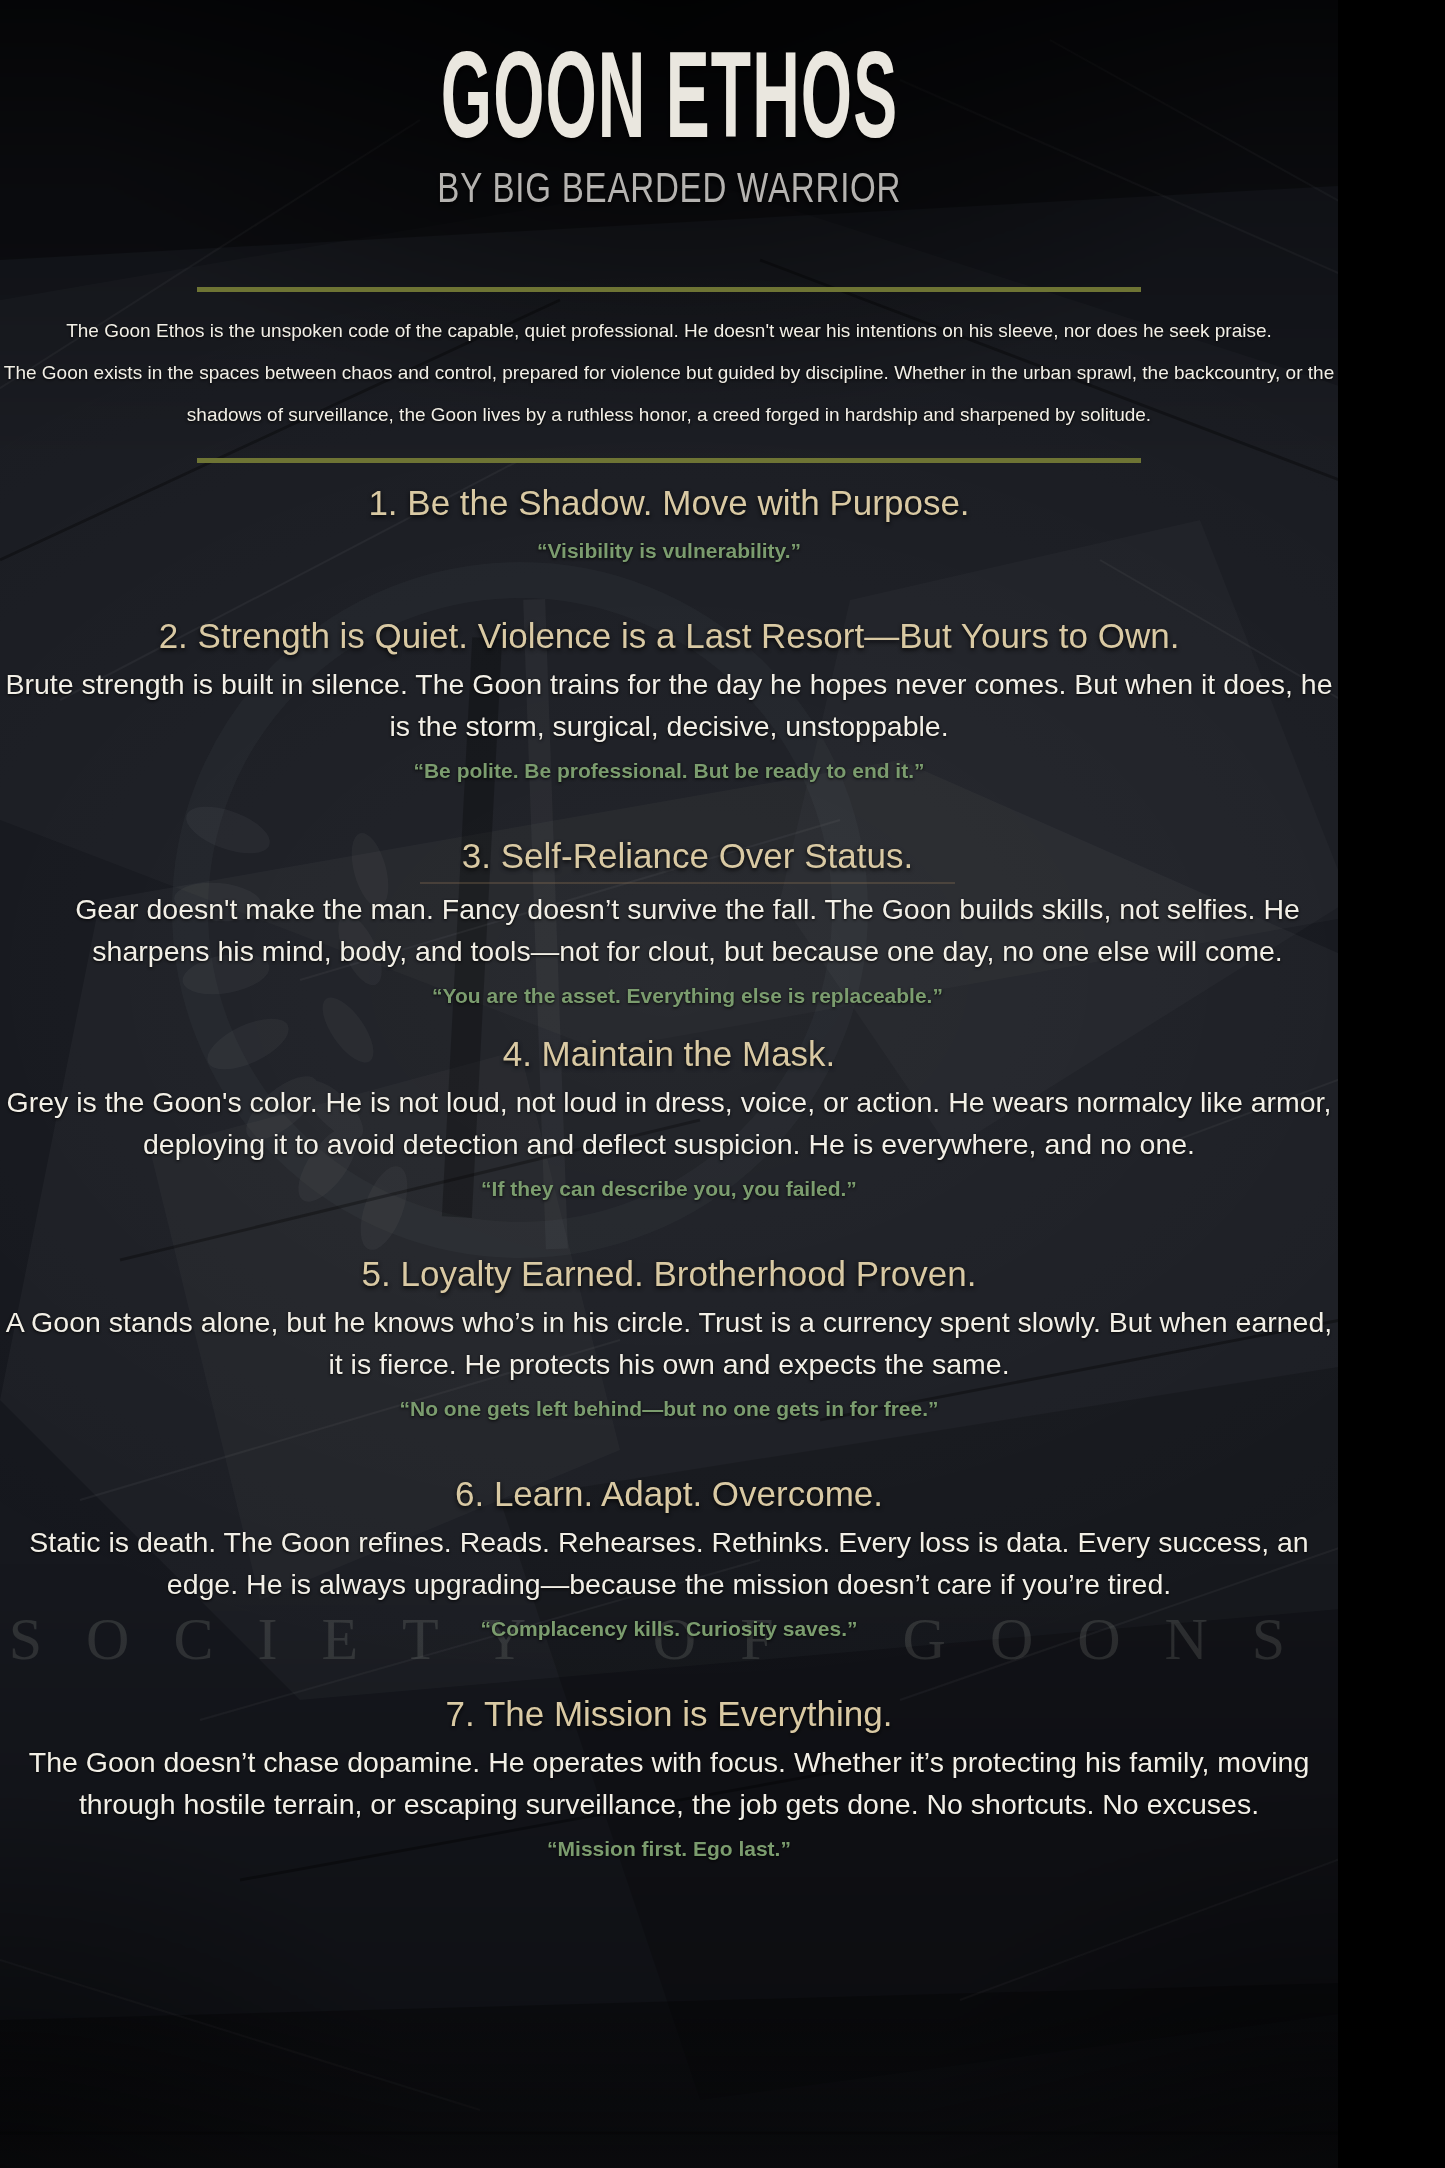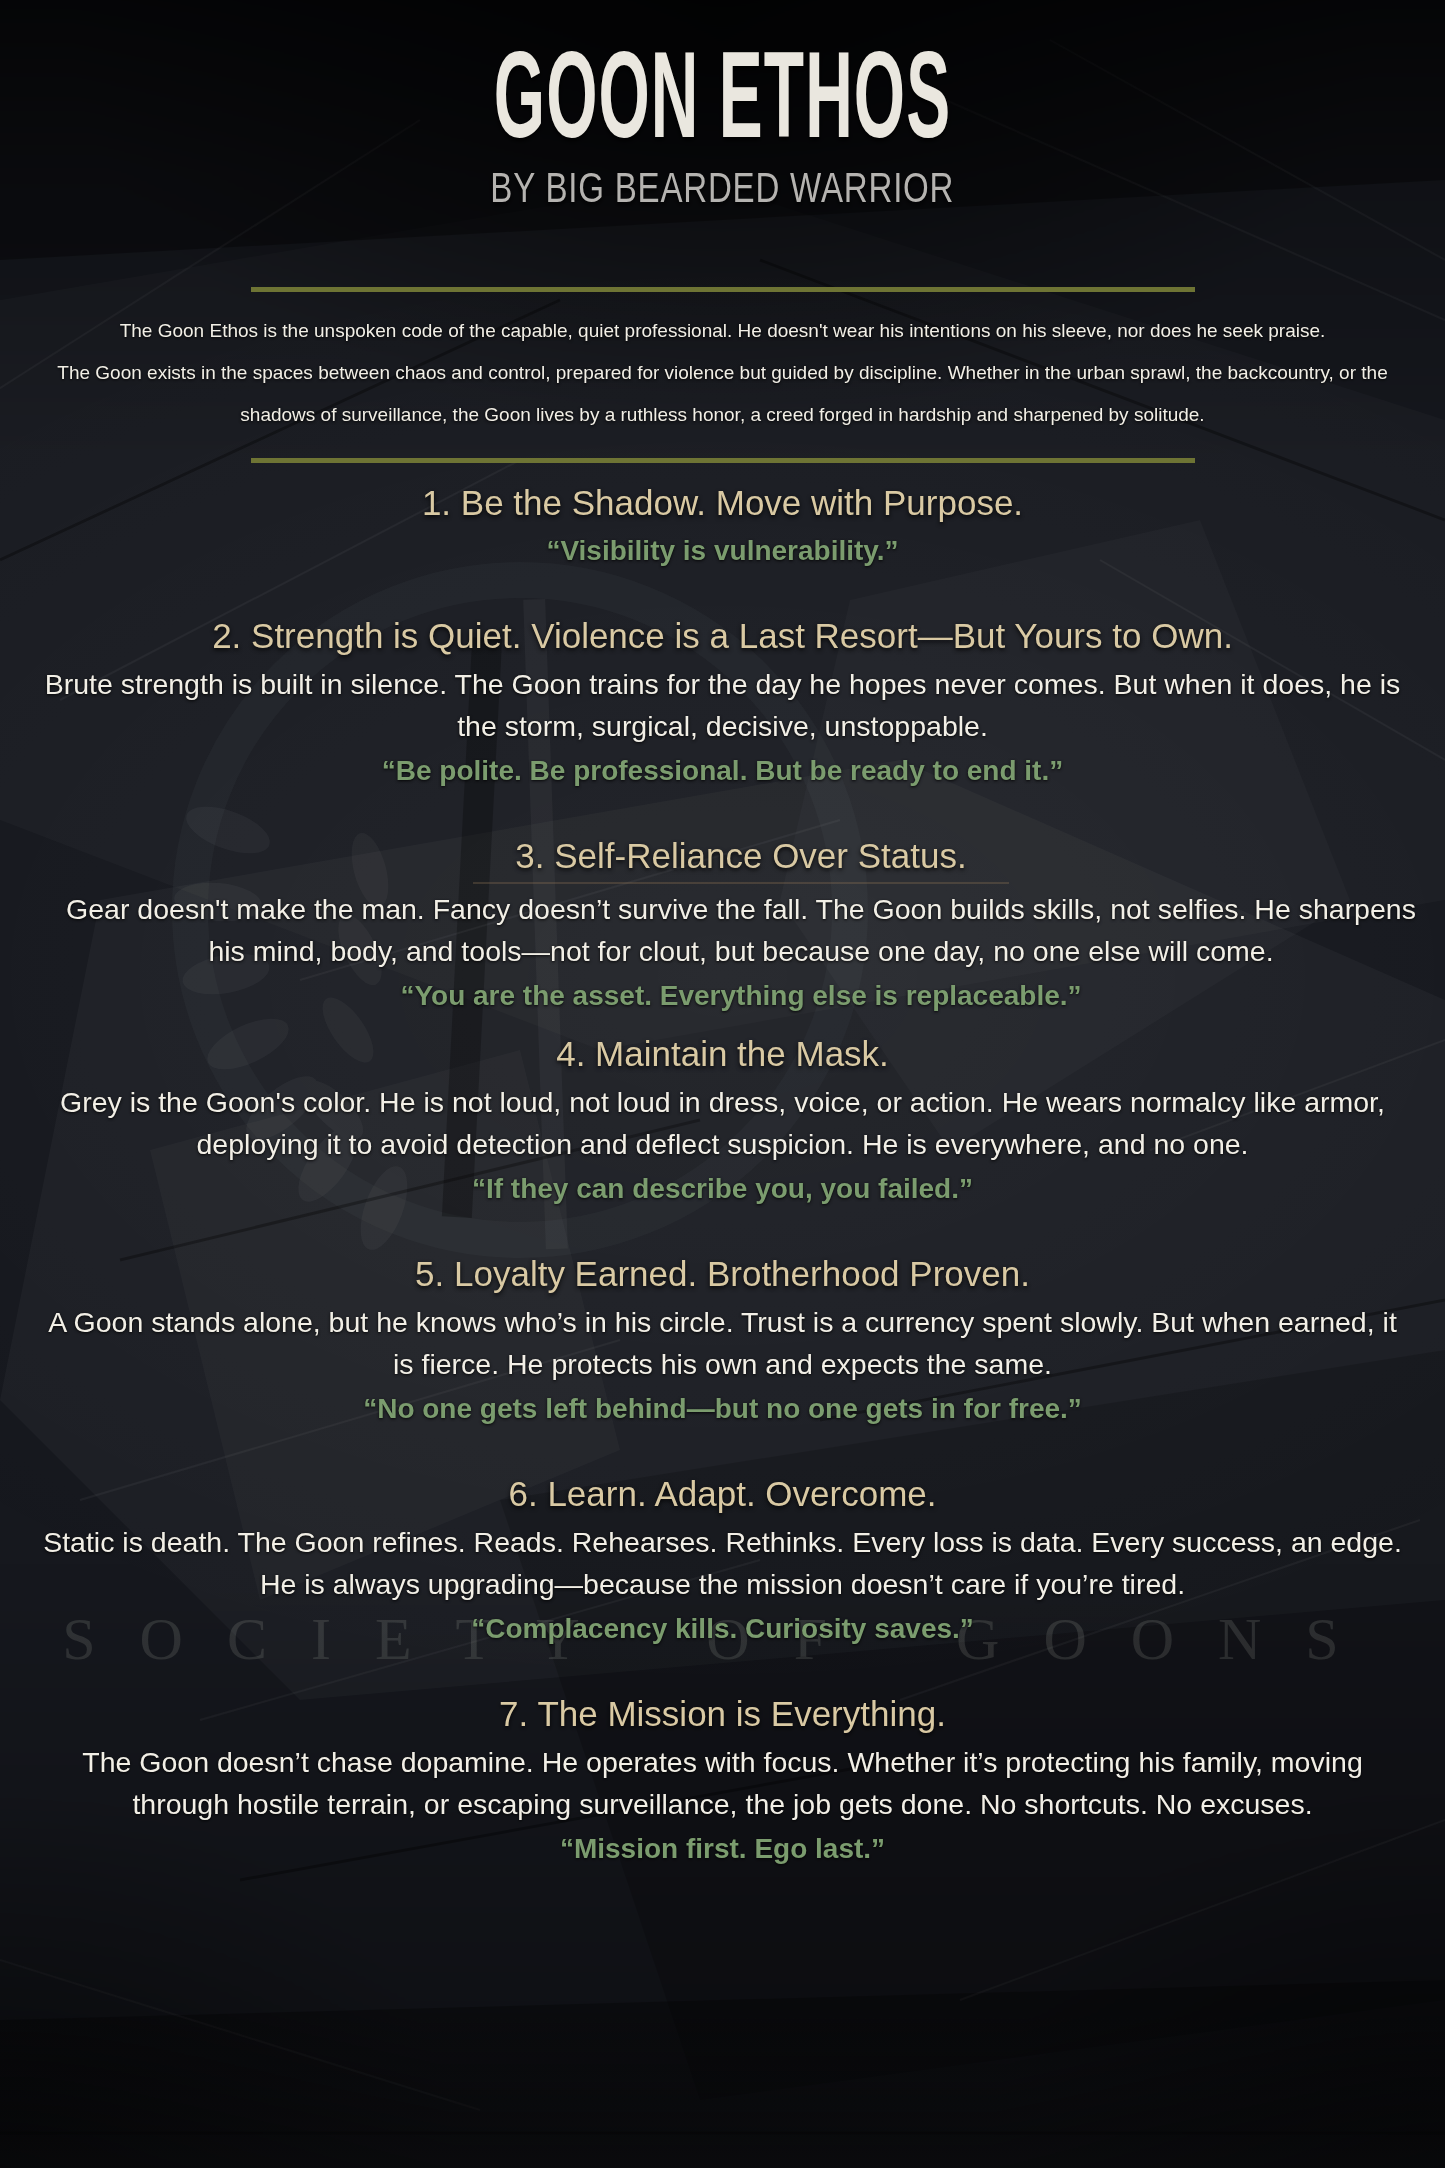--- a/index.html
+++ b/index.html
@@ -1,17 +1,17 @@
 <!DOCTYPE html>
 <html><head>
 <meta charset="utf-8">
 <style>
   html,body { margin:0; padding:0; background:#000; }
   .page {
-    position:relative; width:1445px; height:2168px; overflow:hidden;
+    position:relative; width:1338px; height:2168px; overflow:hidden;
     background:#0f172a;
     font-family:"Liberation Sans","DejaVu Sans",sans-serif;
   }
   .bg-svg { position:absolute; inset:0; z-index:0; }
   .vignette {
     position:absolute; inset:0; z-index:2; pointer-events:none;
     background:
       radial-gradient(ellipse 130% 55% at 50% 45%, rgba(255,255,255,0.035), rgba(255,255,255,0) 62%),
       linear-gradient(180deg, rgba(0,0,0,0.62) 0%, rgba(0,0,0,0.28) 8%, rgba(0,0,0,0) 22%,
         rgba(0,0,0,0) 72%, rgba(0,0,0,0.30) 93%, rgba(5,5,6,0.55) 98.4%, rgba(8,8,9,0.6) 100%),
@@ -42,21 +42,21 @@
   .intro.first { margin-top:18px; }
   .sections { margin-top:16px; }
   .section { margin-bottom:40px; }
   .section.tight { margin-bottom:13px;padding-left:37px; }
   .heading { margin:0 0 4px; font-size:35px; line-height:47px; font-weight:400; color:#d9c9a3;
     text-shadow:0 2px 4px rgba(0,0,0,0.85); }
   .heading .hl { display:inline-block; }
   .heading .underlined { border-bottom:2px solid rgba(150,120,85,0.30); padding:0 42px 3px; }
   .body { max-width:1376px; margin:0 auto 3px; font-size:28.5px; line-height:42px; color:#f2efe6;
     text-shadow:0 1px 3px rgba(0,0,0,0.9); }
-  .quote { margin:0; font-size:28px; line-height:42px; font-weight:700; color:#7b9c6e;
+  .quote { margin:0; font-size:21px; line-height:42px; font-weight:700; color:#7b9c6e;
     text-shadow:0 1px 3px rgba(0,0,0,0.85); }
 </style>
 </head>
 <body>
 
 <div class="page">
 
   <svg class="bg-svg" width="1445" height="2168" viewBox="0 0 1445 2168" xmlns="http://www.w3.org/2000/svg">
     <rect x="0" y="0" width="1445" height="2168" fill="#16181e"></rect>
 

